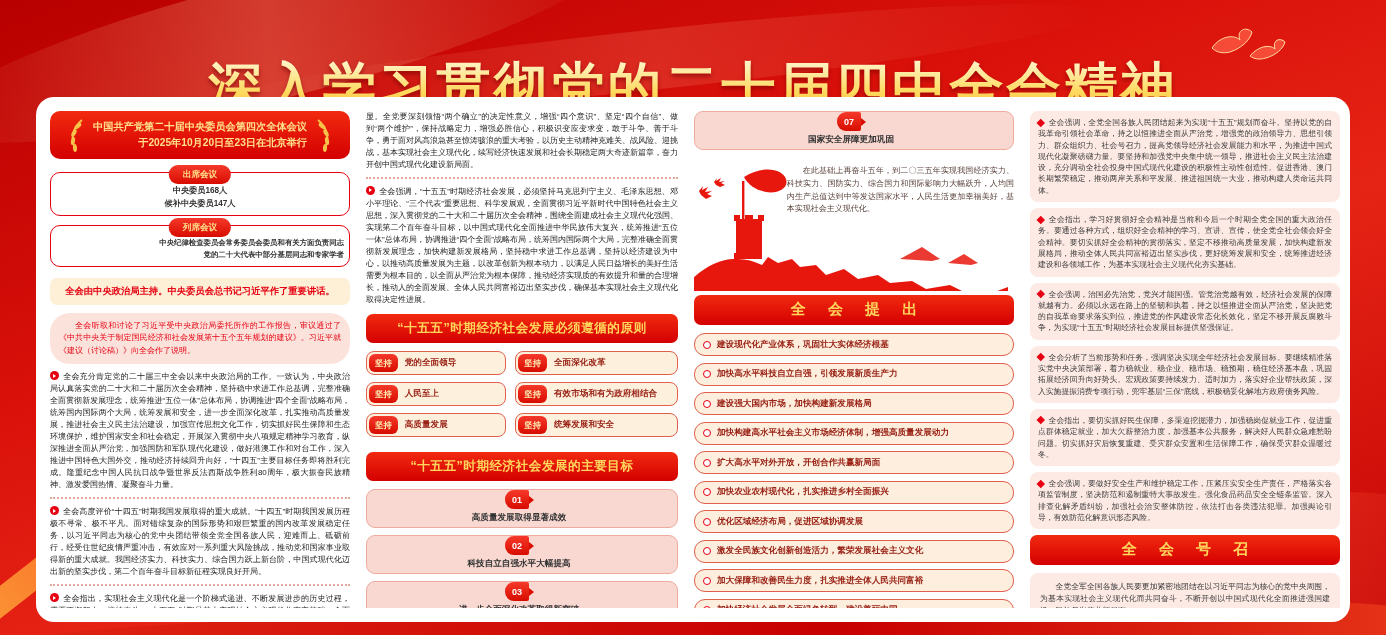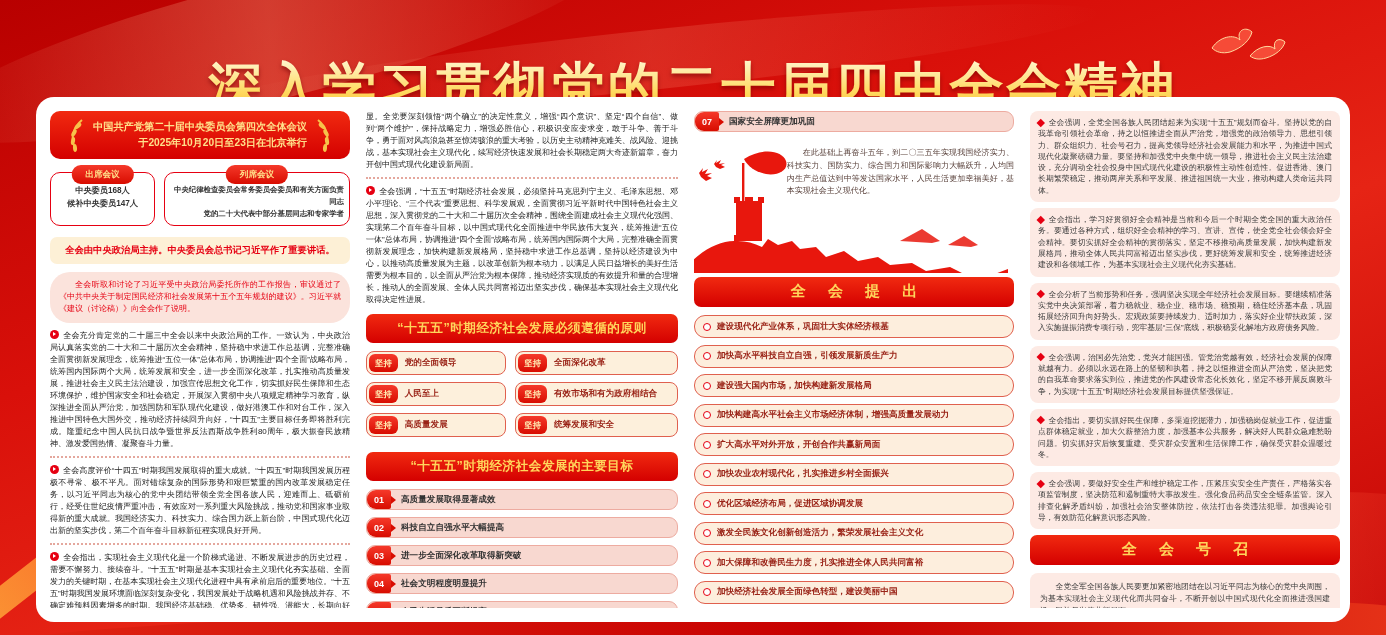--- a/index.html
+++ b/index.html
@@ -35,21 +35,21 @@
   .col{min-width:0;overflow:hidden;}
   .col1{width:300px;flex:none;}
   .col2{width:312px;flex:none;}
   .col3{width:320px;flex:none;}
   .col4{width:310px;flex:none;}
 
   
   .meet-banner{background:linear-gradient(180deg,#f12a10,#d40000);border-radius:10px;
     display:flex;align-items:center;justify-content:center;gap:8px;padding:7px 6px;
     color:#ffe08a;font-weight:bold;font-size:10.2px;line-height:1.55;text-align:right;}
-  .attend-row{display:flex;gap:9px;margin-top:13px;}
+  .attend-row{display:flex;gap:9px;margin-top:13px;flex-direction:column;}
   .attend-box{position:relative;border:1.5px solid #e60012;border-radius:10px;background:#fff;
     padding:11px 5px 5px;text-align:center;font-weight:bold;color:#333;line-height:1.6;}
   .attend-box.narrow{flex:0 0 31%;font-size:8.2px;}
   .attend-box.wide{flex:1;font-size:7.4px;text-align:right;}
   .attend-pill{position:absolute;top:-8px;left:50%;transform:translateX(-50%);
     background:linear-gradient(180deg,#f5392a,#d80c00);color:#ffe08a;font-size:8.6px;
     padding:2.5px 14px;border-radius:9px;white-space:nowrap;}
   .host-note{margin-top:11px;background:#fdf0d6;border-radius:7px;color:#e60012;
     font-weight:bold;font-size:9.3px;padding:7px 4px;text-align:center;line-height:1.4;}
   .report-note{margin-top:8px;background:#fbe3dc;border-radius:20px;color:#e60012;
@@ -64,21 +64,21 @@
   
   .sec-banner{background:linear-gradient(180deg,#f12a10,#d40000);border-radius:7px;
     color:#ffd65c;font-weight:900;font-size:12.6px;text-align:center;padding:6px 2px;
     margin:8px 0 8px;letter-spacing:.5px;}
   .pill-grid{display:grid;grid-template-columns:1fr 1.16fr;column-gap:9px;}
   .uphold{background:#fdf0dc;border:1px solid #e0604e;border-radius:8px;display:flex;
     align-items:center;font-size:8.6px;font-weight:bold;color:#9a2317;margin-bottom:7px;}
   .uphold-chip{background:linear-gradient(180deg,#f5392a,#d80c00);color:#ffe9b0;
     padding:3.5px 6px;font-size:8.4px;border-radius:6px;margin:2px 7px 2px 2px;flex:none;}
   .goal-row{background:#f8d8d0;border:1px solid #edaba0;border-radius:9px;display:flex;
-    align-items:center;margin-bottom:7px;font-size:8.6px;font-weight:bold;color:#333;}
+    align-items:center;margin-bottom:7px;font-size:8.6px;font-weight:bold;color:#333;flex-direction:column;}
   .goal-num{background:linear-gradient(180deg,#f5392a,#d80c00);color:#fff;font-weight:bold;
     font-size:9px;padding:4.5px 7px;border-radius:9px 2px 2px 9px;margin-right:10px;
     position:relative;flex:none;}
   .goal-num::after{content:"";position:absolute;right:-5px;top:50%;transform:translateY(-50%);
     border-left:5px solid #d80c00;border-top:4px solid transparent;border-bottom:4px solid transparent;}
   .goal-text{padding:3px 6px 3px 0;}
 
   
   .vision{position:relative;height:136px;margin:2px 0 4px;}
   .vision svg{position:absolute;left:-4px;bottom:0;}
@@ -286,22 +286,22 @@
           <span class="ring"></span>
           <span>加快经济社会发展全面绿色转型，建设美丽中国</span>
         </div>
 
     </div>
   </div>
 
   <div class="col col4">
     <div class="pink-para"><span class="diamond"></span><span>全会强调，全党全国各族人民团结起来为实现“十五五”规划而奋斗。坚持以党的自我革命引领社会革命，持之以恒推进全面从严治党，增强党的政治领导力、思想引领力、群众组织力、社会号召力，提高党领导经济社会发展能力和水平，为推进中国式现代化凝聚磅礴力量。要坚持和加强党中央集中统一领导，推进社会主义民主法治建设，充分调动全社会投身中国式现代化建设的积极性主动性创造性。促进香港、澳门长期繁荣稳定，推动两岸关系和平发展、推进祖国统一大业，推动构建人类命运共同体。</span></div>
     <div class="pink-para"><span class="diamond"></span><span>全会指出，学习好贯彻好全会精神是当前和今后一个时期全党全国的重大政治任务。要通过各种方式，组织好全会精神的学习、宣讲、宣传，使全党全社会领会好全会精神。要切实抓好全会精神的贯彻落实，坚定不移推动高质量发展，加快构建新发展格局，推动全体人民共同富裕迈出坚实步伐，更好统筹发展和安全，统筹推进经济建设和各领域工作，为基本实现社会主义现代化夯实基础。</span></div>
+    <div class="pink-para"><span class="diamond"></span><span>全会强调，治国必先治党，党兴才能国强。管党治党越有效，经济社会发展的保障就越有力。必须以永远在路上的坚韧和执着，持之以恒推进全面从严治党，坚决把党的自我革命要求落实到位，推进党的作风建设常态化长效化，坚定不移开展反腐败斗争，为实现“十五五”时期经济社会发展目标提供坚强保证。</span></div>
     <div class="pink-para"><span class="diamond"></span><span>全会分析了当前形势和任务，强调坚决实现全年经济社会发展目标。要继续精准落实党中央决策部署，着力稳就业、稳企业、稳市场、稳预期，稳住经济基本盘，巩固拓展经济回升向好势头。宏观政策要持续发力、适时加力，落实好企业帮扶政策，深入实施提振消费专项行动，兜牢基层“三保”底线，积极稳妥化解地方政府债务风险。</span></div>
-    <div class="pink-para"><span class="diamond"></span><span>全会强调，治国必先治党，党兴才能国强。管党治党越有效，经济社会发展的保障就越有力。必须以永远在路上的坚韧和执着，持之以恒推进全面从严治党，坚决把党的自我革命要求落实到位，推进党的作风建设常态化长效化，坚定不移开展反腐败斗争，为实现“十五五”时期经济社会发展目标提供坚强保证。</span></div>
     <div class="pink-para"><span class="diamond"></span><span>全会指出，要切实抓好民生保障，多渠道挖掘潜力，加强稳岗促就业工作，促进重点群体稳定就业，加大欠薪整治力度，加强基本公共服务，解决好人民群众急难愁盼问题。切实抓好灾后恢复重建、受灾群众安置和生活保障工作，确保受灾群众温暖过冬。</span></div>
     <div class="pink-para"><span class="diamond"></span><span>全会强调，要做好安全生产和维护稳定工作，压紧压实安全生产责任，严格落实各项监管制度，坚决防范和遏制重特大事故发生。强化食品药品安全全链条监管。深入排查化解矛盾纠纷，加强社会治安整体防控，依法打击各类违法犯罪。加强舆论引导，有效防范化解意识形态风险。</span></div>
 
     <div class="big-banner">全 会 号 召</div>
     <div class="call-box">全党全军全国各族人民要更加紧密地团结在以习近平同志为核心的党中央周围，为基本实现社会主义现代化而共同奋斗，不断开创以中国式现代化全面推进强国建设、民族复兴伟业新局面。</div>
   </div>
 
 </div>
 
 </body></html>

